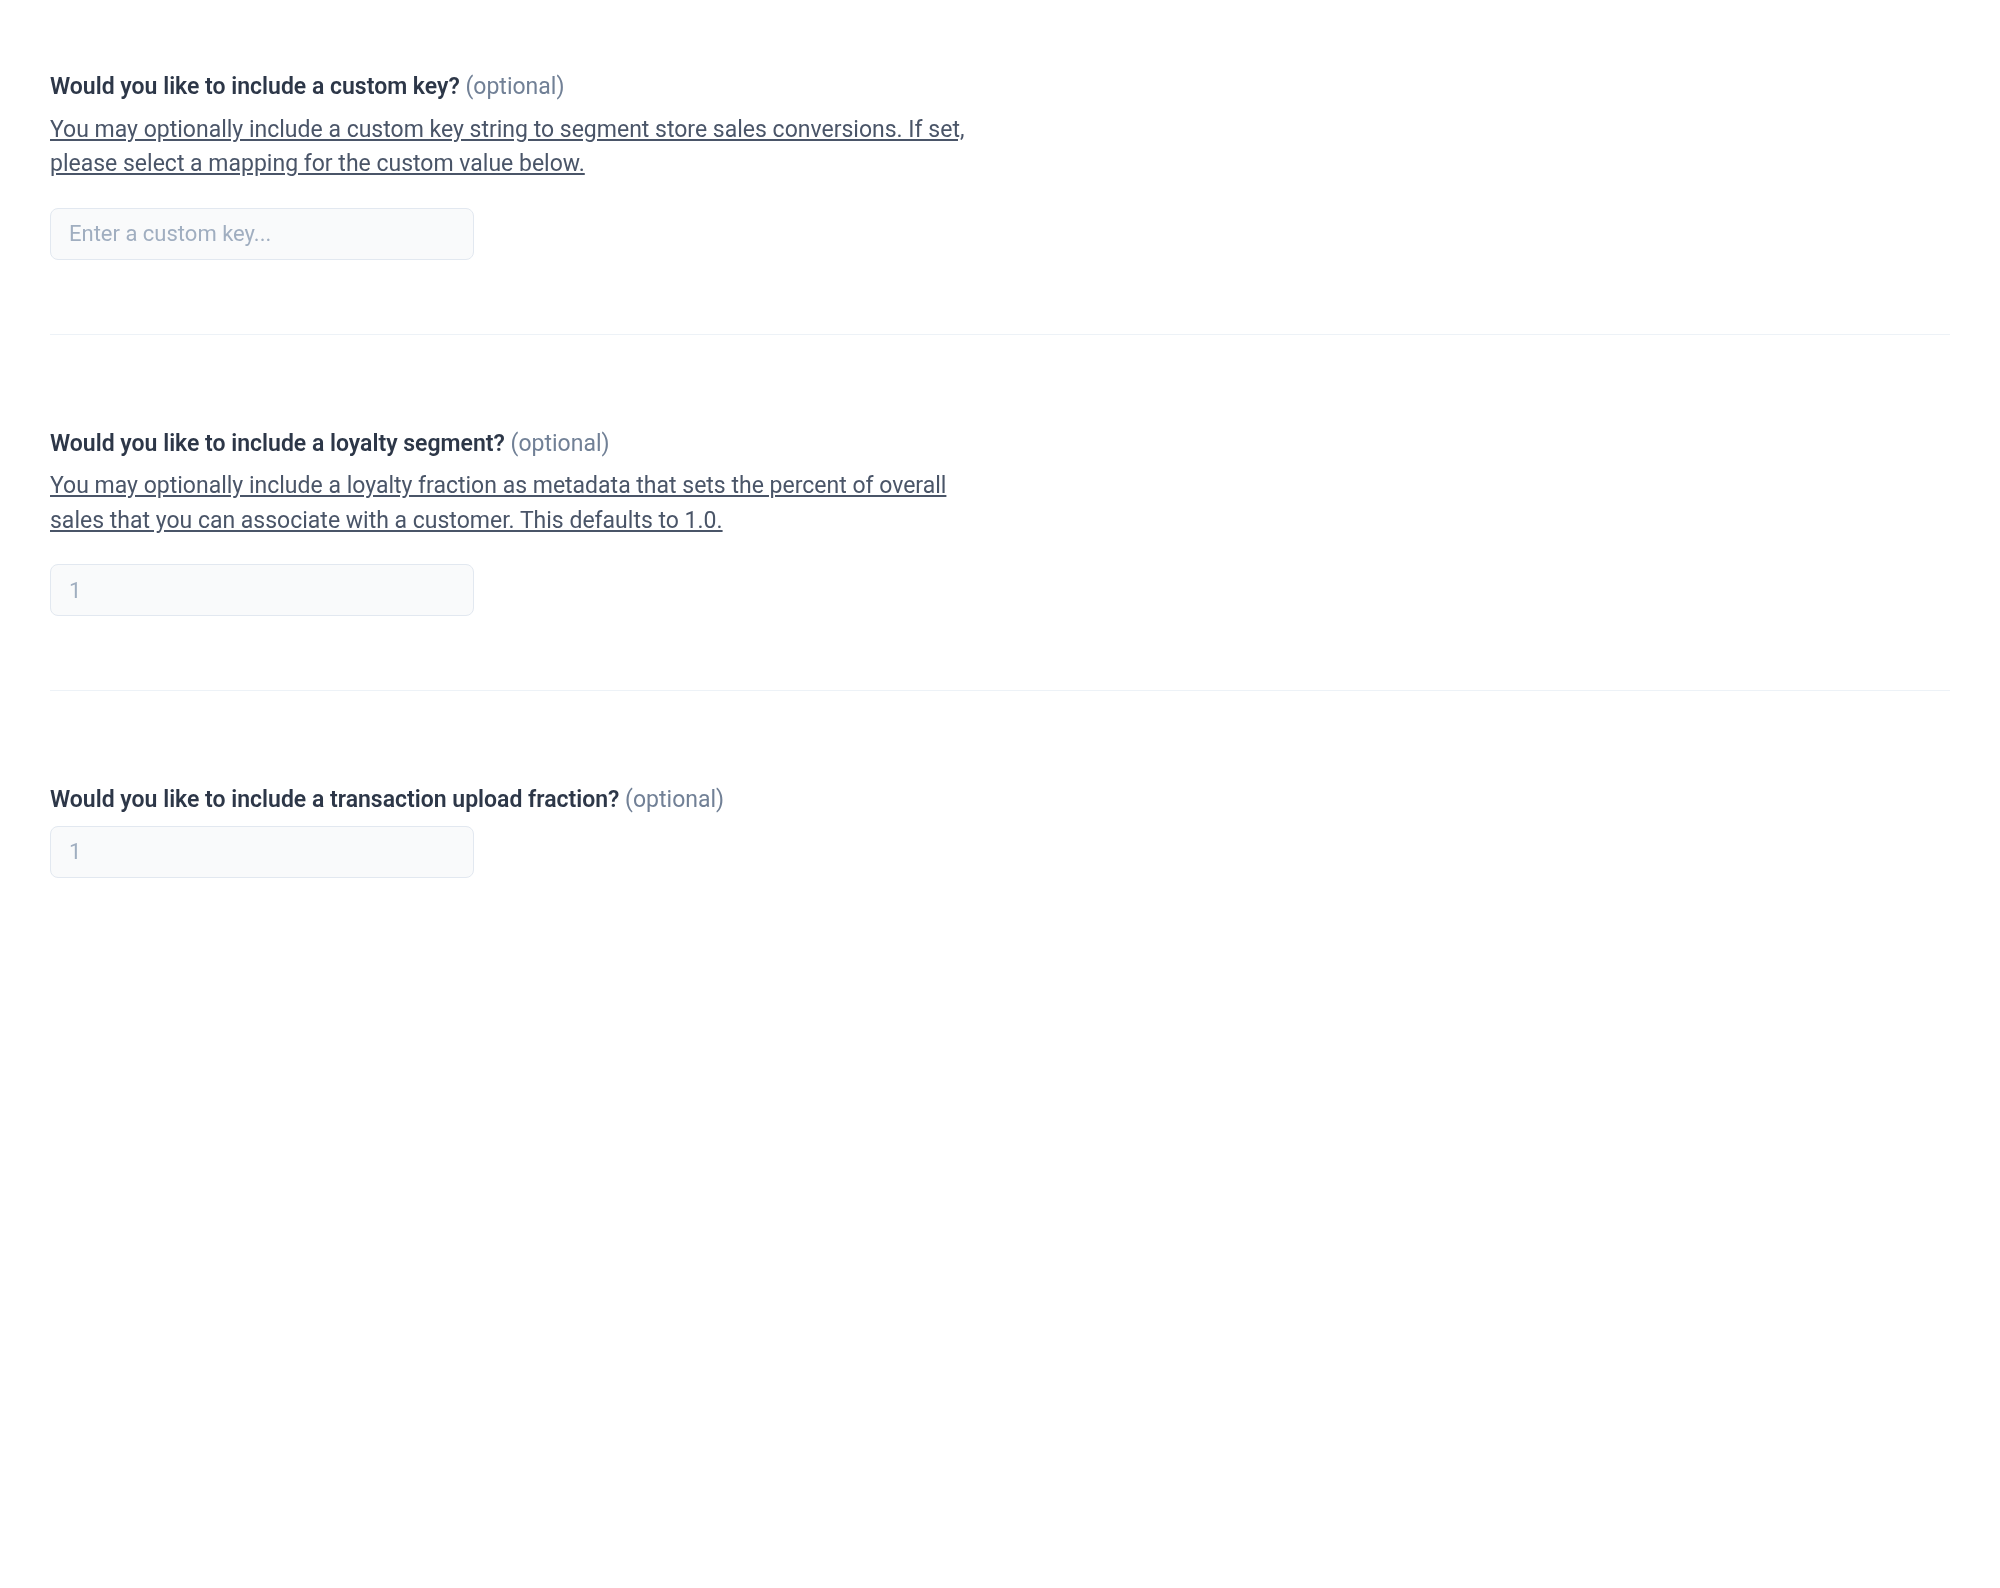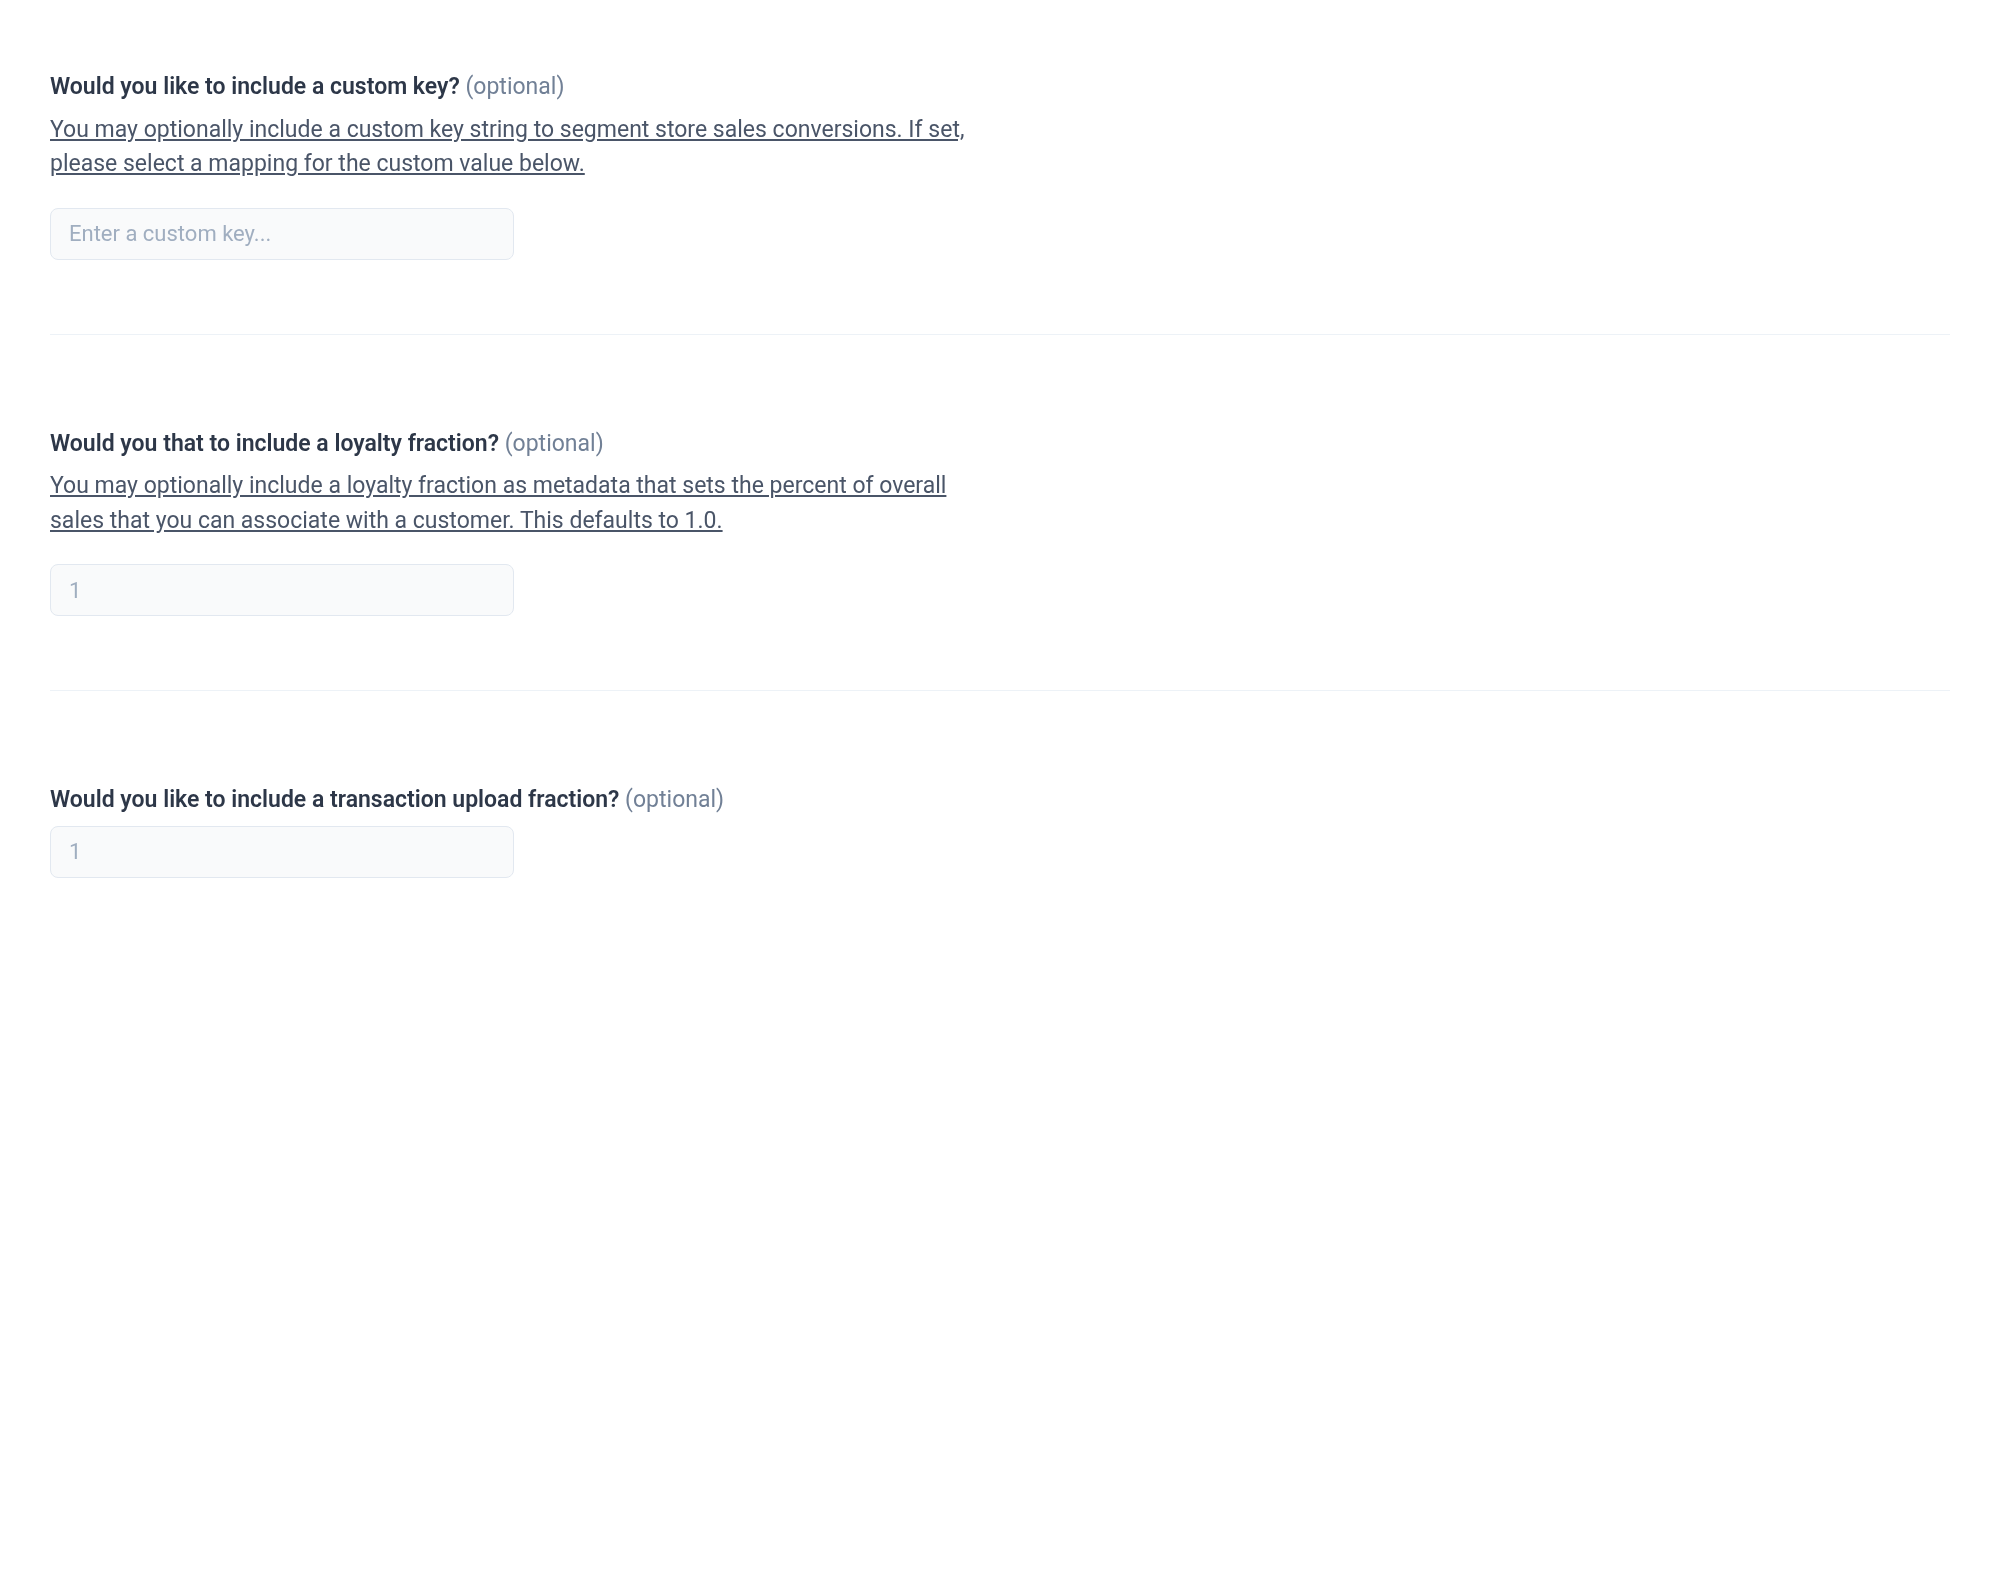--- a/index.html
+++ b/index.html
@@ -28,21 +28,21 @@
       font-weight: 400;
       color: #718096;
     }
     .description {
       color: #4a5568;
       margin-bottom: 26px;
       max-width: 950px;
       text-decoration: underline;
     }
     .text-input {
-      width: 464px;
+      width: 424px;
       height: 52px;
       padding: 12px 18px;
       font-size: 22px;
       font-family: inherit;
       color: #4a5568;
       background: #f9fafb;
       border: 1px solid #e2e8f0;
       border-radius: 8px;
       outline: none;
     }
@@ -65,21 +65,21 @@
     <span class="optional">(optional)</span>
   </div>
   <div class="description">You may optionally include a custom key string to segment store sales conversions. If set, please select a mapping for the custom value below.</div>
   <input type="text" class="text-input" placeholder="Enter a custom key..." style="">
 </div>
 
 <hr class="divider">
 
 <div class="section">
   <div class="question">
-    <span>Would you that to include a loyalty fraction?</span>
+    <span>Would you like to include a loyalty segment?</span>
     <span class="optional">(optional)</span>
   </div>
   <div class="description">You may optionally include a loyalty fraction as metadata that sets the percent of overall sales that you can associate with a customer. This defaults to 1.0.</div>
   <input type="text" class="text-input" placeholder="1" style="">
 </div>
 
 <hr class="divider">
 
 <div class="section">
   <div class="question">

